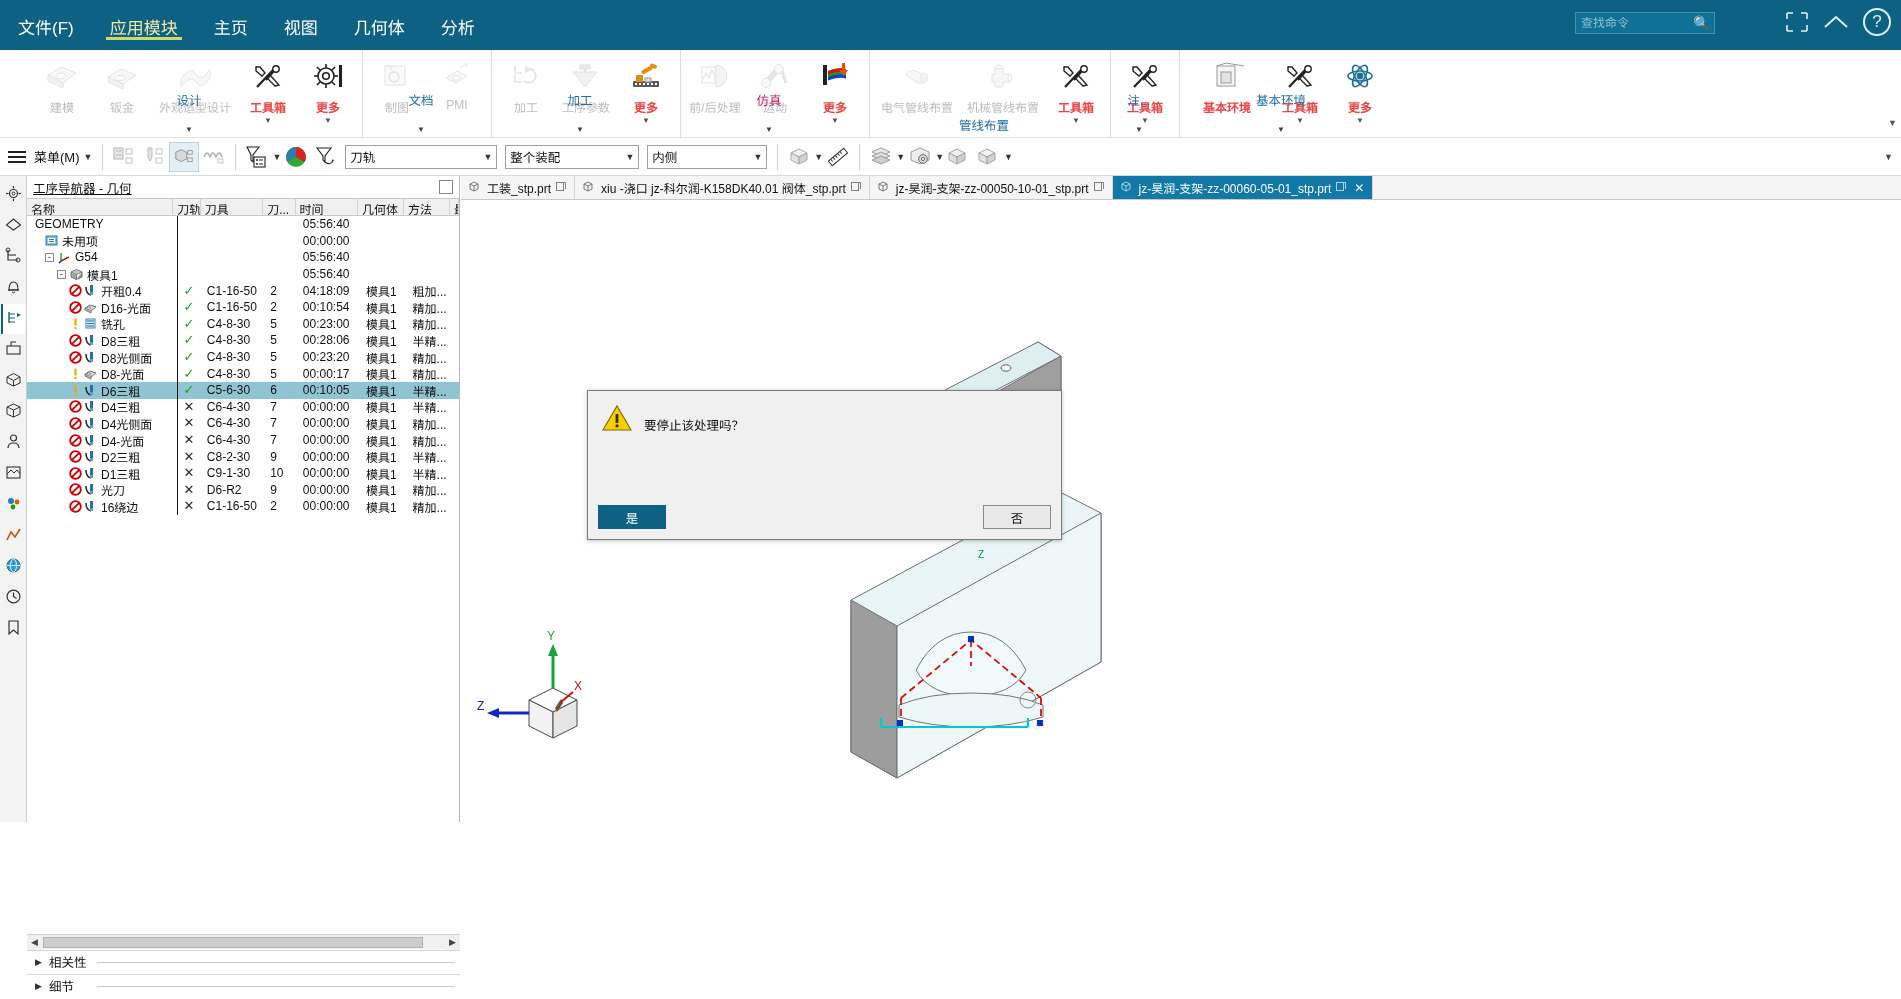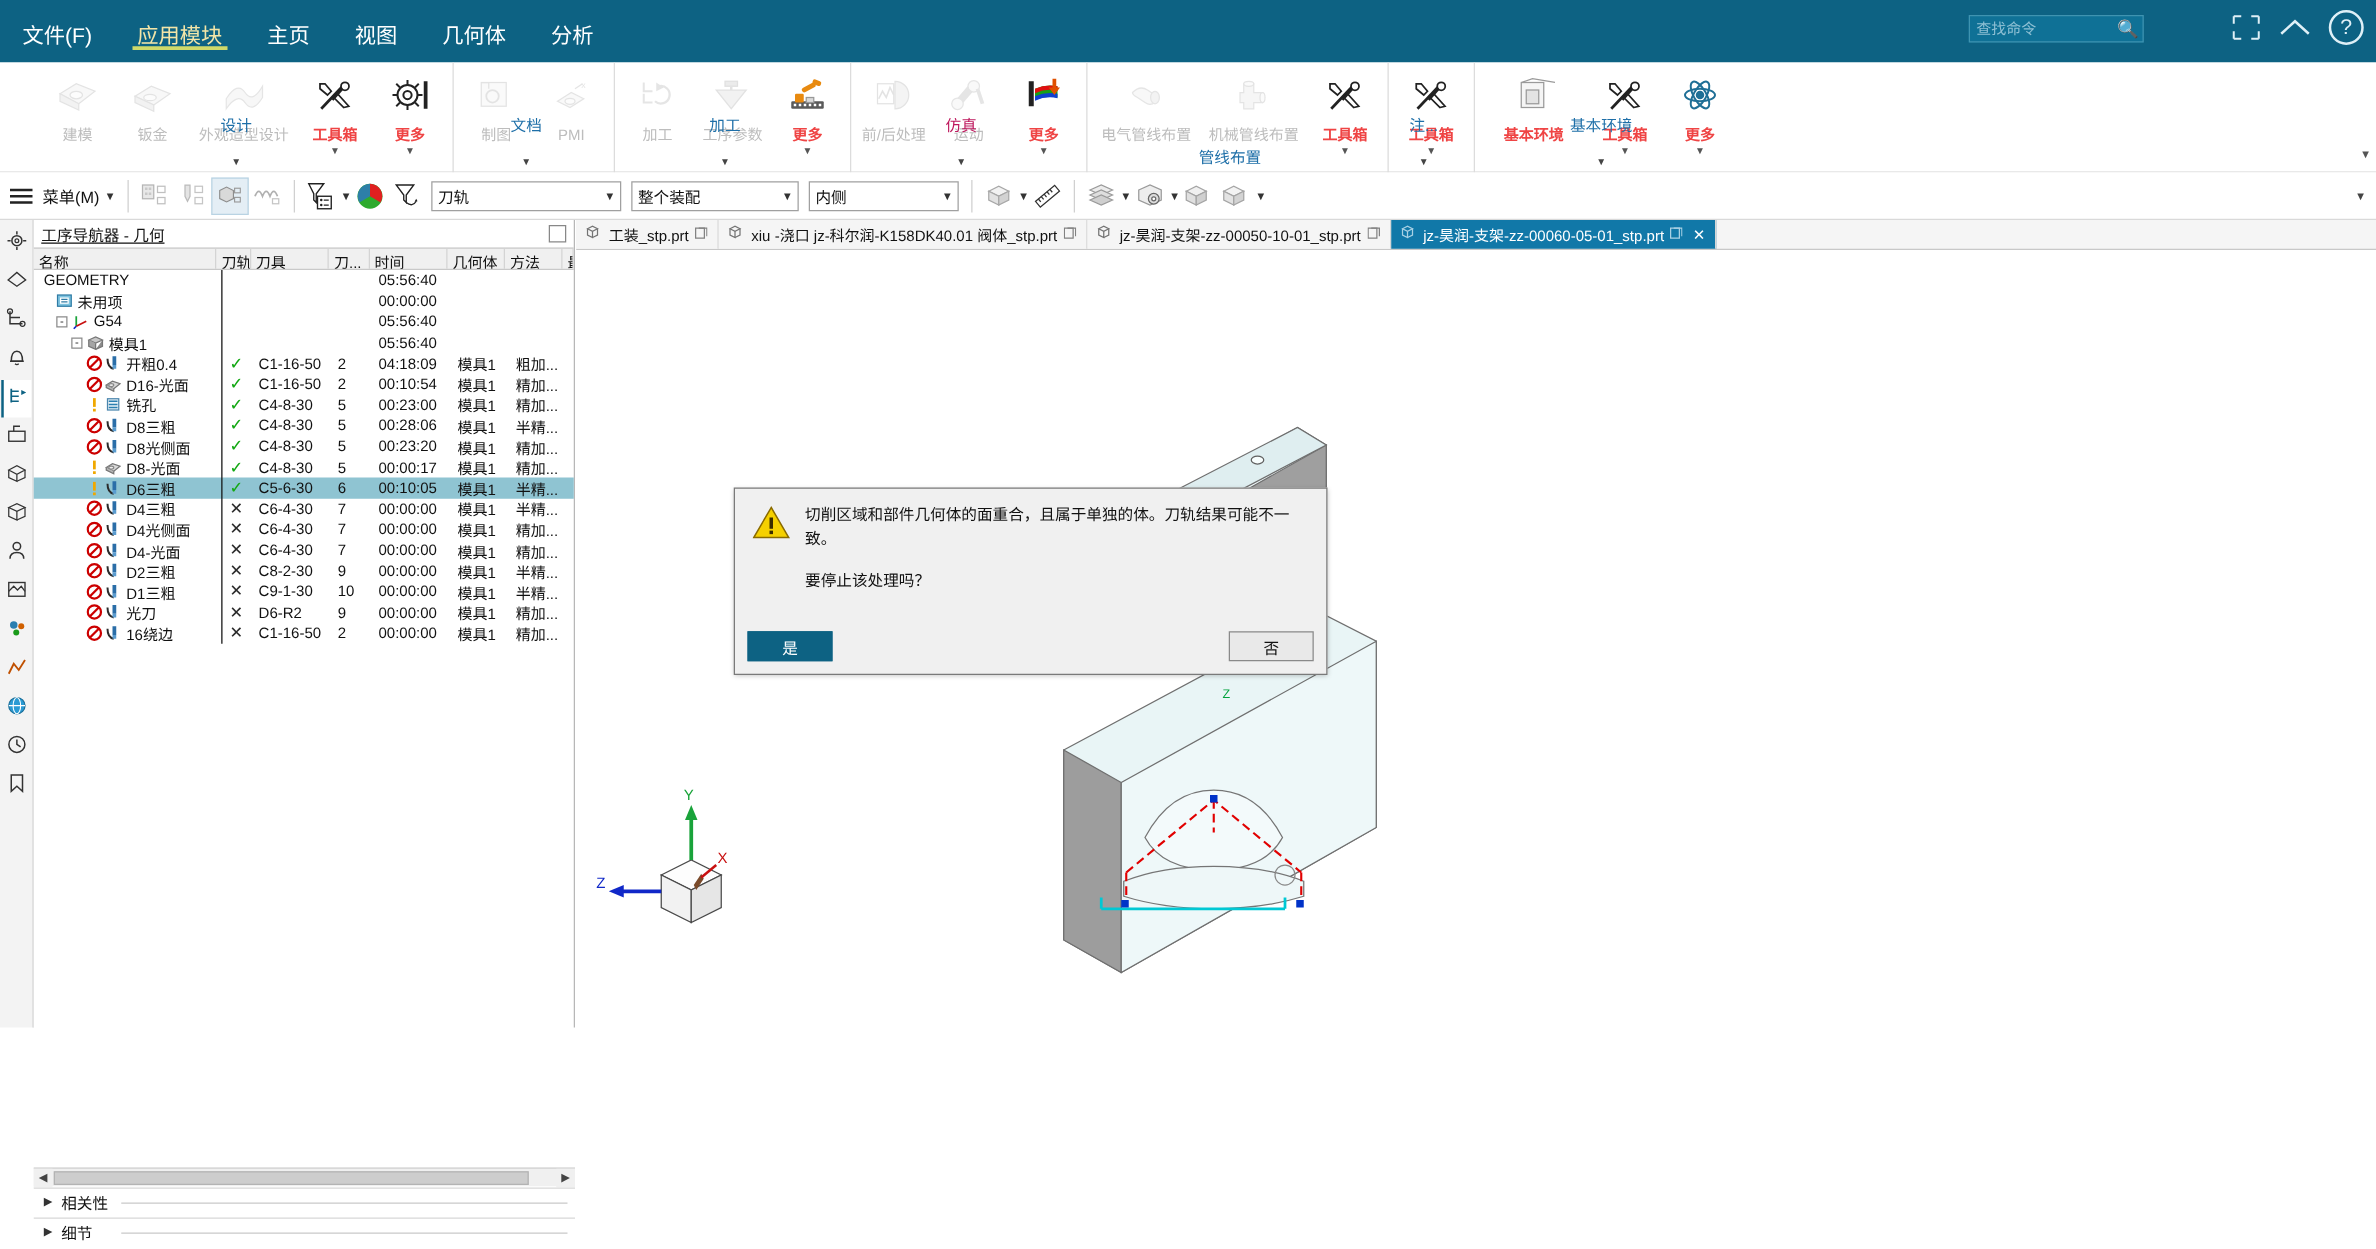--- a/index.html
+++ b/index.html
@@ -275,21 +275,21 @@
             <div class="rlabel">更多</div>
             <div class="rarrow">▼</div>
           </div>
         </div>
         <div class="grow">
           <span style="font-size: 12.5px; color: rgb(30, 111, 168);">设计</span>
           <span class="gcaret">▼</span>
         </div>
       </div>
       <div class="rgroup">
-        <div style="display: flex; align-items: flex-end;">
+        <div style="display: flex; align-items: flex-start;">
           <div class="ritem">
             <div class="ricon" style="opacity: 0.45;">
               <svg width="34" height="30" viewBox="0 0 34 30">
                 <rect x="5" y="5" width="20" height="19" fill="#f4f4f4" stroke="#c3c3c3"></rect>
                 <circle cx="14" cy="16" r="5" fill="none" stroke="#c3c3c3" stroke-width="1.4"></circle>
                 <path d="M5 5 l6 0 l0 5" fill="none" stroke="#c3c3c3"></path>
               </svg>
             </div>
             <div class="rlabel">制图</div>
           </div>
@@ -1306,21 +1306,20 @@
     <div class="dialog" style="left:126px; top:190px;">
       <div class="dlg-body">
         <span class="warn-ico">
           <svg width="30" height="30" viewBox="0 0 30 30">
             <polygon points="15,3 29,27 1,27" fill="#f5d000" stroke="#8a6b00" stroke-width="1.2"></polygon>
             <rect x="13.6" y="11" width="2.8" height="9" fill="#3a2c00"></rect>
             <rect x="13.6" y="21.5" width="2.8" height="2.8" fill="#3a2c00"></rect>
           </svg>
         </span>
         <div class="dlg-msg">
-          <div>切削区域和部件几何体的面重合，且属于单独的体。刀轨结果可能不一致。</div>
           <div class="dlg-q">要停止该处理吗？</div>
         </div>
       </div>
       <div class="dlg-yes-wrap">
         <div class="dbtn primary">是</div>
       </div>
       <div class="dlg-btns">
         <div class="dbtn">否</div>
       </div>
     </div>

